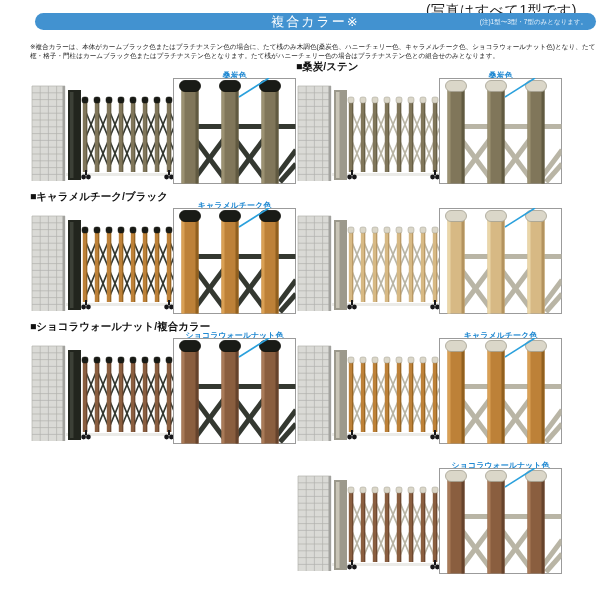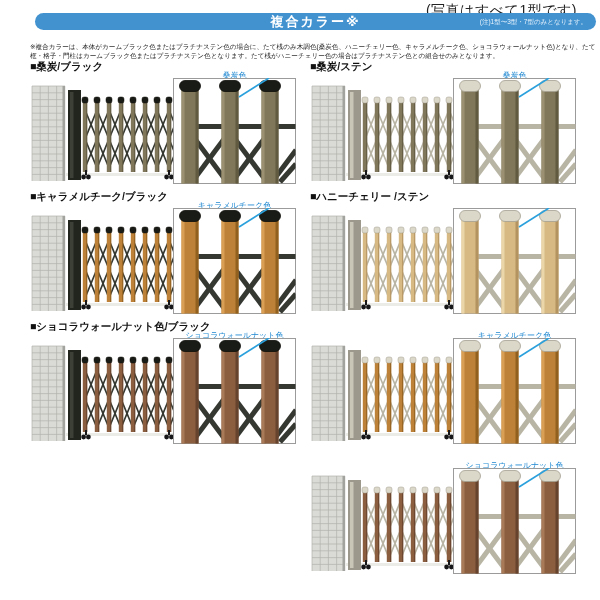--- a/index.html
+++ b/index.html
@@ -9,63 +9,62 @@
   }
   .top-note{
     position:absolute;top:2px;right:23px;font-size:14px;color:#222;letter-spacing:0.5px;
   }
   .banner{
     position:absolute;left:35px;top:13px;width:561px;height:17px;border-radius:9px;
     background:var(--banner-blue,#4292d0);
     display:flex;align-items:center;justify-content:center;
   }
   .banner-title{
-    color:#ffffff;font-weight:bold;font-size:13px;letter-spacing:2px;
+    color:#ffffff;font-weight:normal;font-size:13px;letter-spacing:2px;
   }
   .banner-note{
     position:absolute;right:9px;top:50%;transform:translateY(-50%);
     color:#eaf4fc;font-size:6.5px;white-space:nowrap;
   }
   .description{
     position:absolute;left:30px;top:35px;width:566px;
     font-size:6.6px;line-height:9px;color:#222;letter-spacing:0;
   }
   .col{position:absolute;top:60px;}
   .col-left{left:30px;width:270px;}
-  .col-right{left:310px;width:275px;}
+  .col-right{left:296px;width:275px;}
   .section{position:relative;height:130px;}
   .sec-title{
     font-size:10.5px;font-weight:bold;color:#111;line-height:13px;white-space:nowrap;
   }
   .callout-wrap{
     position:absolute;left:143px;top:4px;width:123px;text-align:center;pointer-events:none;
   }
   .callout{
-    display:inline-block;font-size:8px;font-weight:normal;
+    display:inline-block;font-size:8px;font-weight:bold;
     color:var(--callout-blue,#1e88d2);
     border-bottom:1px solid var(--callout-blue,#1e88d2);
     padding-bottom:1px;white-space:nowrap;
   }
   svg.gate{position:absolute;left:0;top:18px;}
 </style>
 </head>
 <body style="--banner-blue: #4292d0; --callout-blue: #1e88d2;">
 
 <div class="top-note">(写真はすべて1型です)</div>
 
 <div class="banner">
   <span class="banner-title">複合カラー※</span>
   <span class="banner-note">(注)1型〜3型・7型のみとなります。</span>
 </div>
 
 <p class="description">※複合カラーは、本体がカームブラック色またはプラチナステン色の場合に、たて桟のみ木調色(桑炭色、ハニーチェリー色、キャラメルチーク色、ショコラウォールナット色)となり、たて框・格子・門柱はカームブラック色またはプラチナステン色となります。たて桟がハニーチェリー色の場合はプラチナステン色との組合せのみとなります。</p>
 
 <div class="col col-left" id="col-left">
   <div class="section">
-    <div class="sec-title">■桑炭/ブラック</div>
     <div class="callout-wrap">
       <span class="callout">桑炭色</span>
     </div>
     <svg class="gate" viewBox="0 0 270 107" width="270" height="107">
         <rect x="2" y="8" width="33" height="95" fill="#dadad6"></rect>
         <line x1="2" y1="8" x2="35" y2="8" stroke="#b2b2ae" stroke-width="0.7"></line>
         <line x1="2" y1="14.8" x2="35" y2="14.8" stroke="#b2b2ae" stroke-width="0.7"></line>
         <line x1="2" y1="21.6" x2="35" y2="21.6" stroke="#b2b2ae" stroke-width="0.7"></line>
         <line x1="2" y1="28.400000000000002" x2="35" y2="28.400000000000002" stroke="#b2b2ae" stroke-width="0.7"></line>
         <line x1="2" y1="35.2" x2="35" y2="35.2" stroke="#b2b2ae" stroke-width="0.7"></line>
@@ -301,21 +300,21 @@
           <rect x="231.5" y="7" width="17" height="99" fill="#bd8138"></rect>
           <rect x="231.5" y="7" width="3" height="99" fill="#d9a055"></rect>
           <rect x="245.5" y="7" width="3" height="99" fill="#91601f"></rect>
           <rect x="229.5" y="2.5" width="21" height="11" rx="5.5" fill="#191b16" stroke="#0c0e09" stroke-width="0.8"></rect>
         </g>
         <line x1="239" y1="0" x2="209" y2="19" stroke="#2aa0dc" stroke-width="1.6"></line>
       </svg>
   </div>
 
   <div class="section">
-    <div class="sec-title">■ショコラウォールナット色/ブラック</div>
+    <div class="sec-title">■ショコラウォールナット/複合カラー</div>
     <div class="callout-wrap">
       <span class="callout">ショコラウォールナット色</span>
     </div>
     <svg class="gate" viewBox="0 0 270 107" width="270" height="107">
         <rect x="2" y="8" width="33" height="95" fill="#dadad6"></rect>
         <line x1="2" y1="8" x2="35" y2="8" stroke="#b2b2ae" stroke-width="0.7"></line>
         <line x1="2" y1="14.8" x2="35" y2="14.8" stroke="#b2b2ae" stroke-width="0.7"></line>
         <line x1="2" y1="21.6" x2="35" y2="21.6" stroke="#b2b2ae" stroke-width="0.7"></line>
         <line x1="2" y1="28.400000000000002" x2="35" y2="28.400000000000002" stroke="#b2b2ae" stroke-width="0.7"></line>
         <line x1="2" y1="35.2" x2="35" y2="35.2" stroke="#b2b2ae" stroke-width="0.7"></line>
@@ -552,21 +551,20 @@
           <rect x="231.5" y="7" width="17" height="99" fill="#80765a"></rect>
           <rect x="231.5" y="7" width="3" height="99" fill="#9b9172"></rect>
           <rect x="245.5" y="7" width="3" height="99" fill="#615a41"></rect>
           <rect x="229.5" y="2.5" width="21" height="11" rx="5.5" fill="#dbd7c9" stroke="#a39f91" stroke-width="0.8"></rect>
         </g>
         <line x1="239" y1="0" x2="209" y2="19" stroke="#2aa0dc" stroke-width="1.6"></line>
       </svg>
   </div>
 
   <div class="section">
-    <div class="sec-title">■ハニーチェリー /ステン</div>
     <svg class="gate" viewBox="0 0 270 107" width="270" height="107">
         <rect x="2" y="8" width="33" height="95" fill="#dadad6"></rect>
         <line x1="2" y1="8" x2="35" y2="8" stroke="#b2b2ae" stroke-width="0.7"></line>
         <line x1="2" y1="14.8" x2="35" y2="14.8" stroke="#b2b2ae" stroke-width="0.7"></line>
         <line x1="2" y1="21.6" x2="35" y2="21.6" stroke="#b2b2ae" stroke-width="0.7"></line>
         <line x1="2" y1="28.400000000000002" x2="35" y2="28.400000000000002" stroke="#b2b2ae" stroke-width="0.7"></line>
         <line x1="2" y1="35.2" x2="35" y2="35.2" stroke="#b2b2ae" stroke-width="0.7"></line>
         <line x1="2" y1="42" x2="35" y2="42" stroke="#b2b2ae" stroke-width="0.7"></line>
         <line x1="2" y1="48.8" x2="35" y2="48.8" stroke="#b2b2ae" stroke-width="0.7"></line>
         <line x1="2" y1="55.599999999999994" x2="35" y2="55.599999999999994" stroke="#b2b2ae" stroke-width="0.7"></line>

